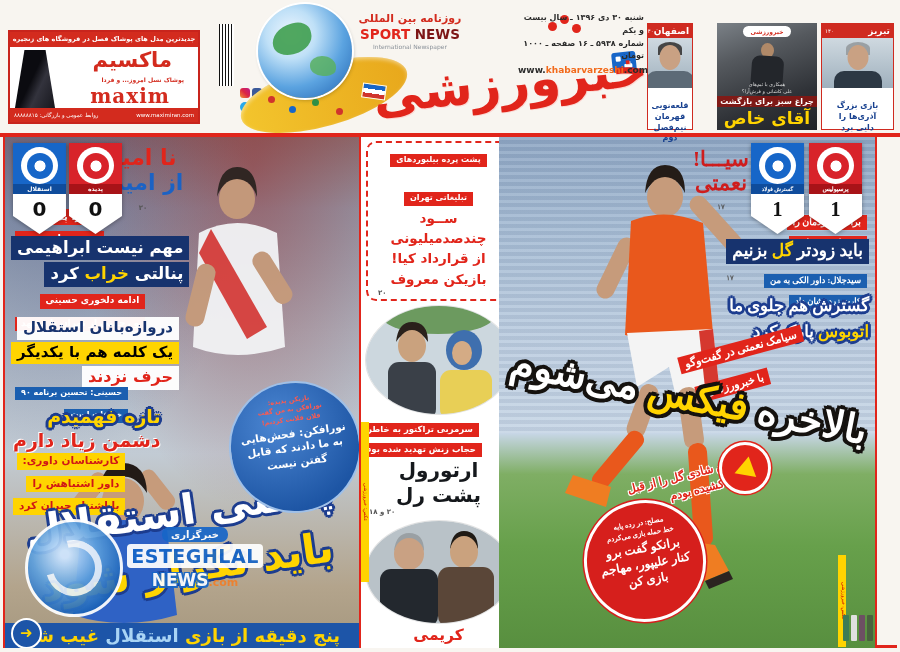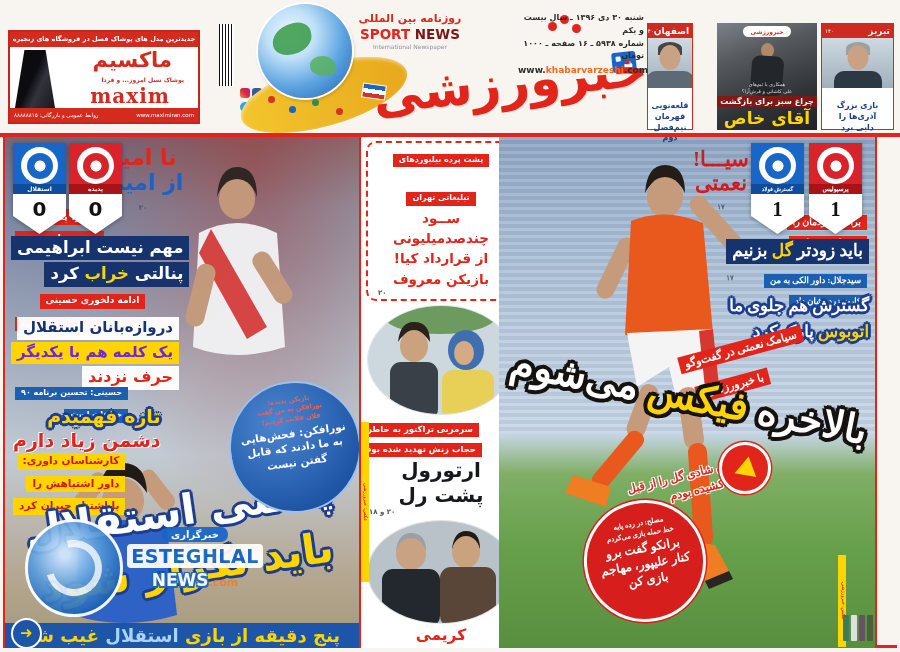--- a/index.html
+++ b/index.html
@@ -62,21 +62,21 @@
   .sp-kick{position:absolute;bottom:23px;width:100%;font-size:8px;font-weight:bold;background:rgba(140,20,15,.85);padding:1px 0;}
   .sp-title{position:absolute;bottom:2px;width:100%;font-size:17px;font-weight:bold;color:#ffd400;}
   .rule{left:0;top:133px;width:900px;height:4px;background:#e1251b;z-index:6;}
 
   
   .main{left:3px;top:137px;width:894px;height:511px;border-bottom:3px solid #e1251b;}
   .lp{position:absolute;left:0;top:0;width:356px;height:511px;overflow:hidden;border-left:2px solid #e1251b;
     background:radial-gradient(ellipse at 70% 6%,rgba(150,40,40,.5),transparent 50%),
                radial-gradient(ellipse at 15% 4%,rgba(60,70,120,.4),transparent 45%),
                linear-gradient(180deg,#8a7478 0%,#93a0b2 14%,#aeb9c6 38%,#c2cbd4 62%,#b3a48c 88%,#a5977e 100%);}
-  .cc{position:absolute;left:356px;top:0;width:164px;height:511px;background:#fff;border-left:2px solid #e1251b;border-right:2px solid #d946ef;}
+  .cc{position:absolute;left:356px;top:0;width:164px;height:511px;background:#fff;border-left:2px solid #e1251b;border-right:7px solid #d946ef;}
   .rp{position:absolute;left:496px;top:0;width:378px;height:511px;overflow:hidden;border-right:2px solid #e1251b;
     background:linear-gradient(180deg,#8fa7c4 0%,#a6bcd4 18%,#bccde0 40%,#c7d6e6 58%,#7fae64 66%,#67a04b 80%,#588f3f 100%);font-family:Liberation Serif, serif;}
   .rp::before{content:"";position:absolute;left:0;top:0;width:100%;height:58%;
     background:repeating-linear-gradient(180deg,rgba(255,255,255,.09) 0 3px,rgba(20,30,60,.06) 3px 7px);}
   .photo-svg{position:absolute;left:0;top:0;z-index:1;}
 
   
   .pn{position:absolute;width:53px;z-index:6;text-align:center;filter:drop-shadow(0 1px 2px rgba(0,0,0,.35));}
   .pn .top{padding-top:4px;}
   .pn.blue .top{background:#1766c8;} .pn.red .top{background:#d8232a;}
@@ -329,21 +329,21 @@
         <div><span class="chip chip-navy" style="font-size:16.5px"><b>پنالتی </b><b class="yel">خراب</b><b> کرد</b></span></div>
       </div>
 
       <div class="stack" style="left:10px;top:151px">
         <div><span class="chip chip-red" style="font-size:9px">ادامه دلخوری حسینی</span></div>
         <div><span class="chip chip-red" style="font-size:9px">و رحمتی از تهران تا مشهد</span></div>
       </div>
 
       <div class="stack" style="left:6px;top:180px">
         <div><span class="chip chip-white" style="font-size:15px">دروازه‌بانان استقلال</span></div>
-        <div><span class="chip chip-yel" style="font-size:15px;color:#6d28d9">یک کلمه هم با یکدیگر</span></div>
+        <div><span class="chip chip-yel" style="font-size:15px;color:#000000">یک کلمه هم با یکدیگر</span></div>
         <div><span class="chip chip-white red-t" style="font-size:16px">حرف نزدند</span></div>
       </div>
 
       <div class="stack" style="left:10px;top:243px">
         <div><span class="chip chip-blue" style="font-size:8px">حسینی: تحسین برنامه ۹۰</span></div>
         <div><span class="chip chip-blue" style="font-size:8px">خرافات است</span></div>
       </div>
 
       <div class="stack lp-h3" style="left:8px;top:268px">
         <div class="l1 outl-navy">تازه فهمیدم</div>

